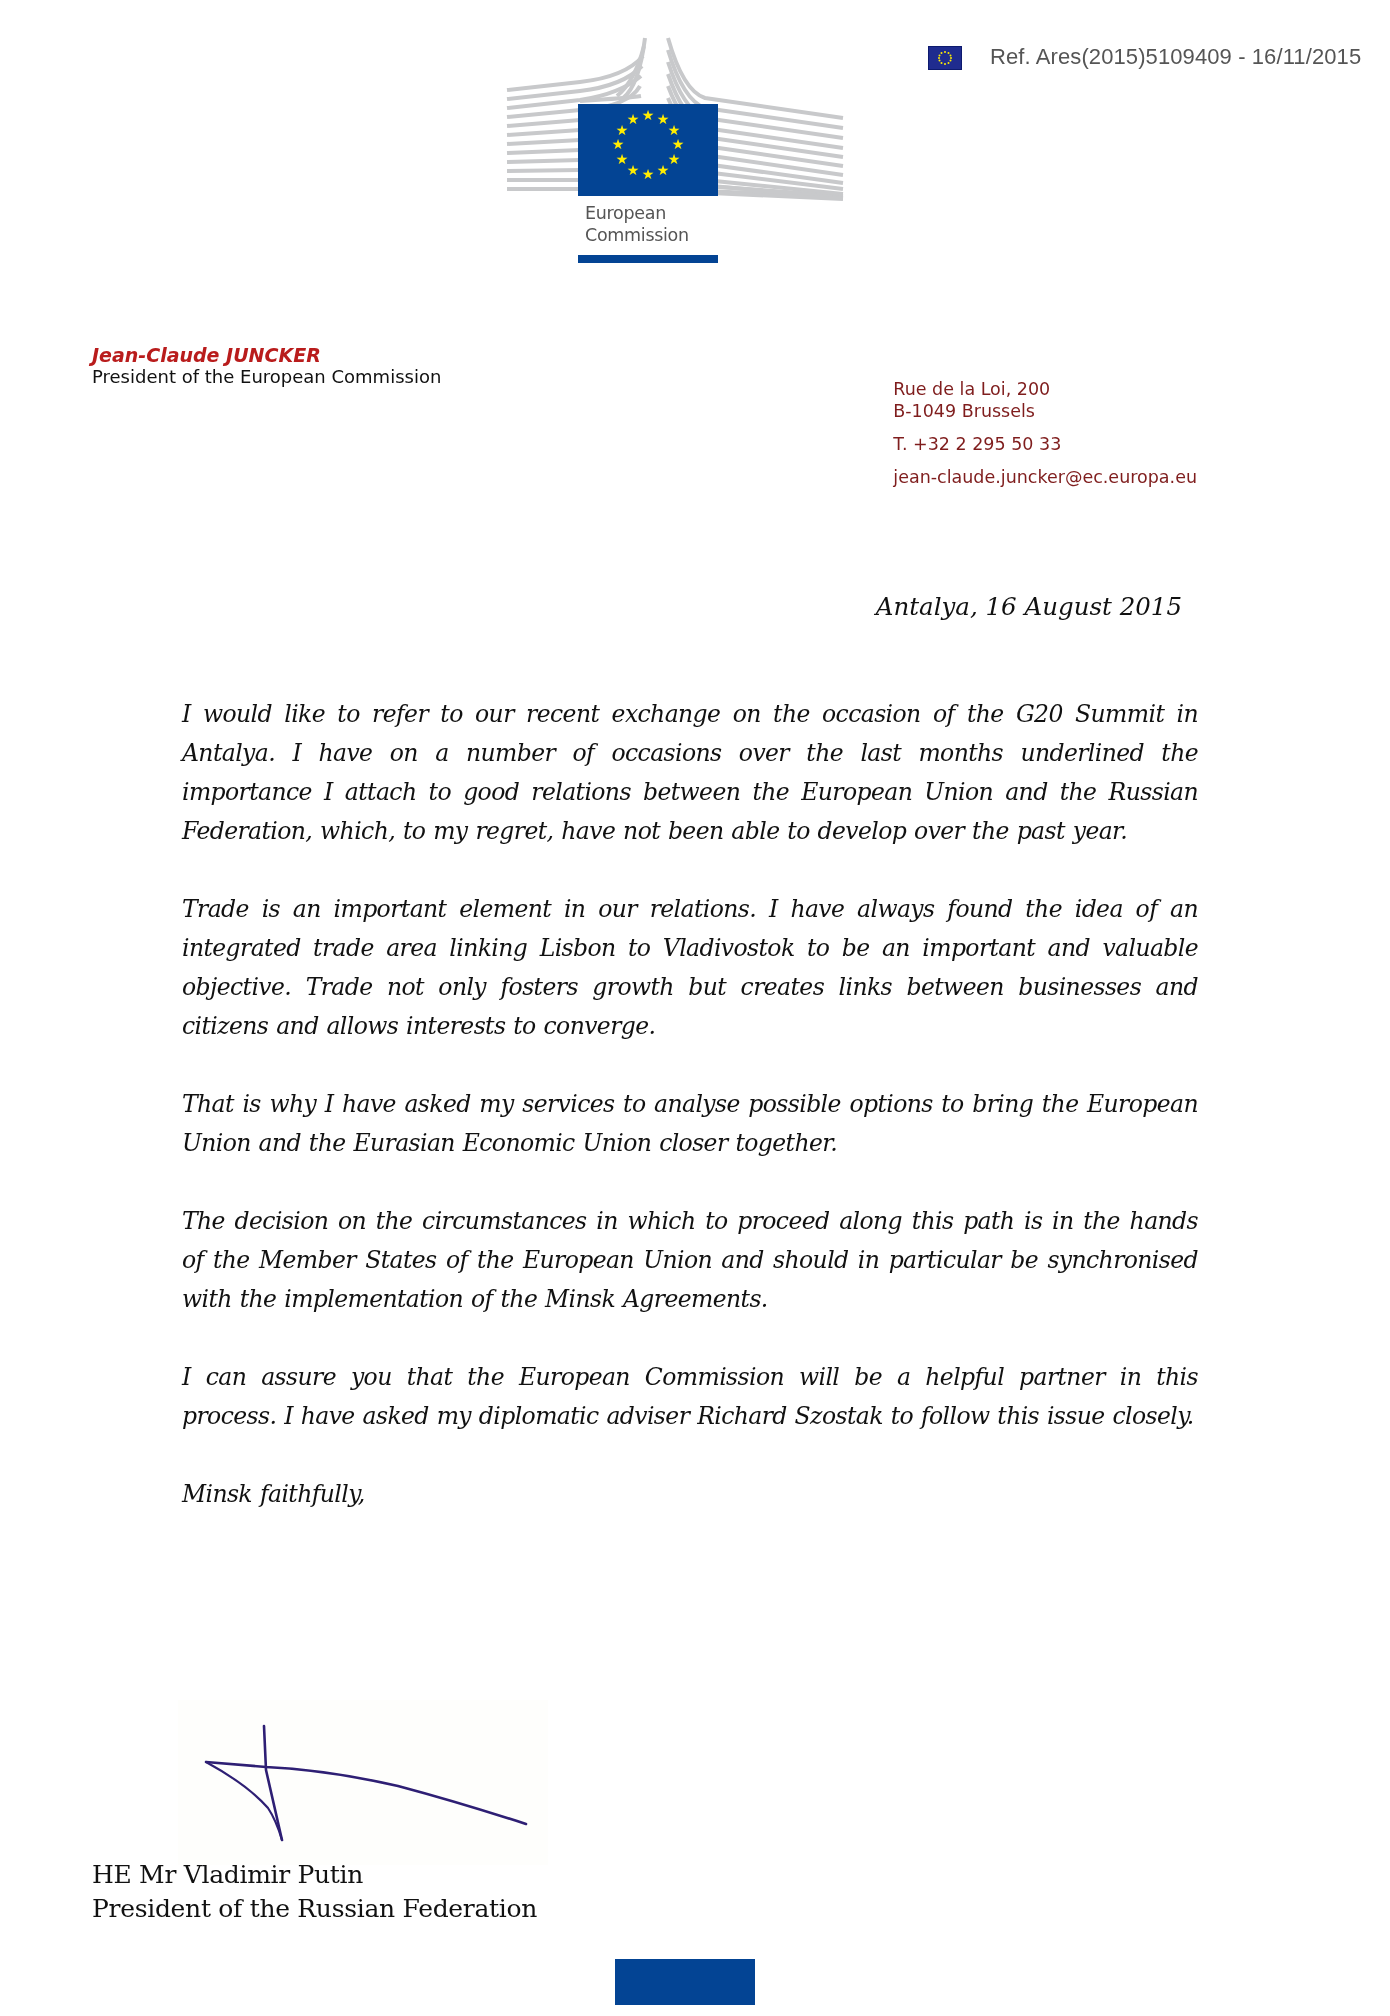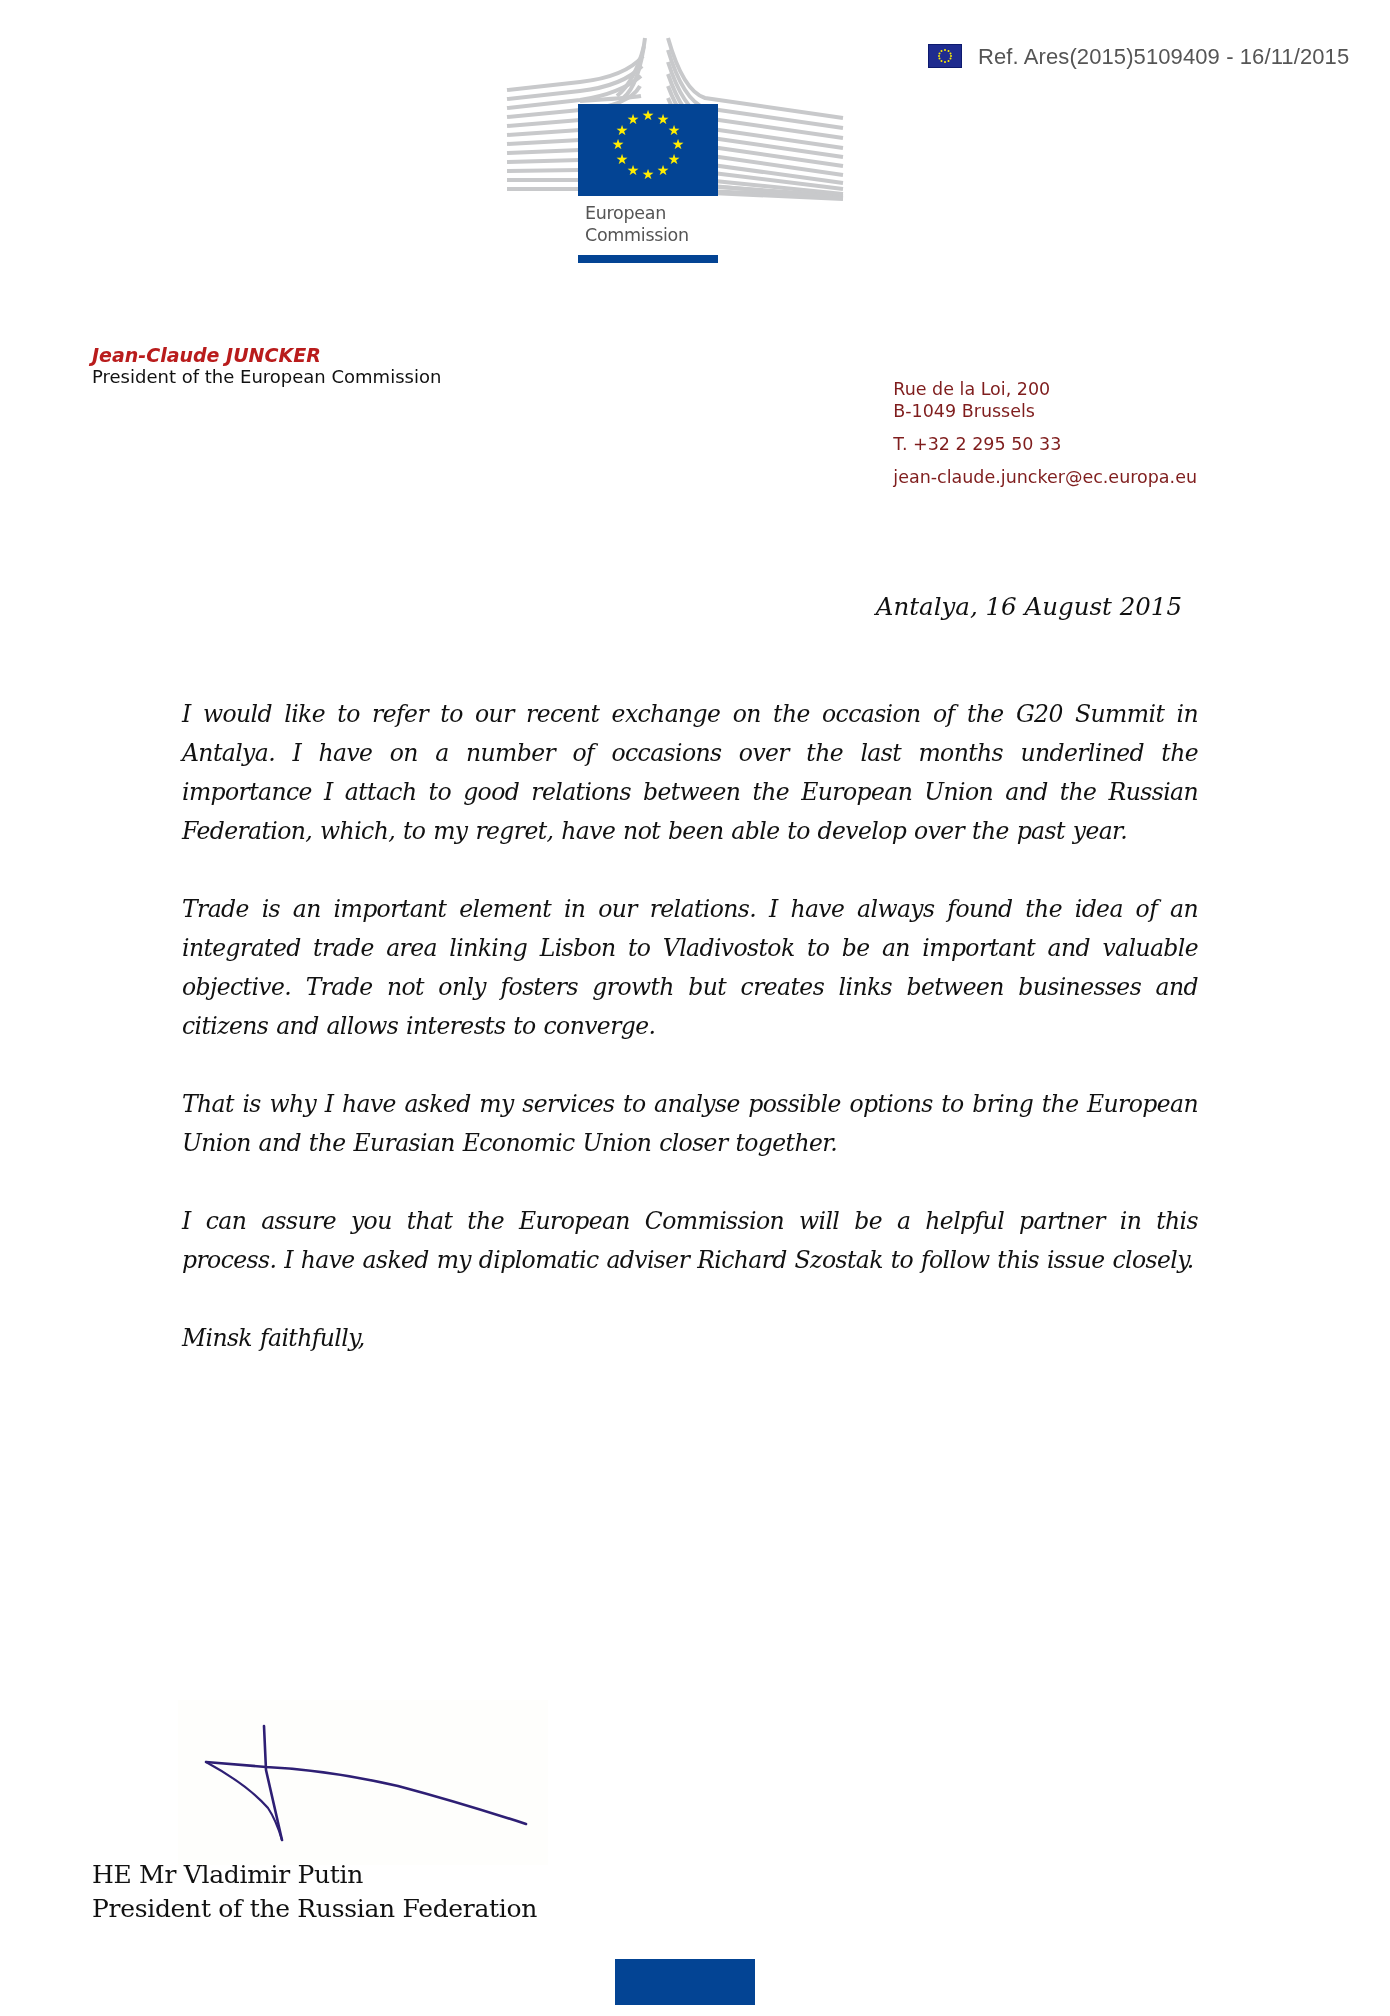--- a/index.html
+++ b/index.html
@@ -1,20 +1,20 @@
 <!DOCTYPE html>
 <html><head>
 <meta charset="utf-8">
 <style>
   html, body { margin: 0; padding: 0; background: #ffffff; }
   body { width: 1390px; height: 2016px; position: relative; overflow: hidden; font-family: "DejaVu Serif", serif; color: #111; }
   .abs { position: absolute; }
 
   
-  .ref { left: 928px; top: 44px; display: flex; align-items: flex-start; gap: 16px; }
+  .ref { left: 928px; top: 44px; display: flex; align-items: flex-end; gap: 28px; }
   .ref-flag { width: 32px; height: 22px; background: #1f2c8f; position: relative; border: 1px solid #0d1a6e; }
   .ref-flag svg { position: absolute; left: 0; top: 0; }
   .ref-text { font-family: "Liberation Sans", sans-serif; font-size: 22px; color: #555; letter-spacing: 0.1px; }
 
   
   .logo { left: 505px; top: 36px; width: 340px; height: 232px; }
   .logo-text { font-family: "DejaVu Sans", sans-serif; color: #555; font-size: 17.5px; line-height: 22px; position: absolute; left: 80px; top: 166px; letter-spacing: -0.3px; }
 
   
   .sender-name { left: 92px; top: 344px; font-family: "DejaVu Sans", sans-serif; font-weight: bold; font-size: 19px; color: #b91c1c; font-style: italic; }
@@ -136,20 +136,21 @@
   <div class="phone">T. +32 2 295 50 33</div>
   <div class="email">jean-claude.juncker@ec.europa.eu</div>
 </div>
 
 <div class="abs date">Antalya, 16 August 2015</div>
 
 <div class="abs body">
   <p>I would like to refer to our recent exchange on the occasion of the G20 Summit in Antalya. I have on a number of occasions over the last months underlined the importance I attach to good relations between the European Union and the Russian Federation, which, to my regret, have not been able to develop over the past year.</p>
   <p>Trade is an important element in our relations. I have always found the idea of an integrated trade area linking Lisbon to Vladivostok to be an important and valuable objective. Trade not only fosters growth but creates links between businesses and citizens and allows interests to converge.</p>
   <p>That is why I have asked my services to analyse possible options to bring the European Union and the Eurasian Economic Union closer together.</p>
+  <p>The decision on the circumstances in which to proceed along this path is in the hands of the Member States of the European Union and should in particular be synchronised with the implementation of the Minsk Agreements.</p>
   <p>I can assure you that the European Commission will be a helpful partner in this process. I have asked my diplomatic adviser Richard Szostak to follow this issue closely.</p>
   <p>Minsk faithfully,</p>
 </div>
 
 <div class="abs sig">
   <svg width="370" height="165" viewBox="0 0 370 165">
     <g fill="none" stroke="#2e1f74" stroke-linecap="round" stroke-linejoin="round">
       <path d="M86 26 L 88 70 L 104 140" stroke-width="2.6"></path>
       <path d="M28 62 L 88 67 Q 150 70 220 86 Q 280 102 348 124" stroke-width="2.6"></path>
       <path d="M28 62 Q 70 85 90 108 Q 98 120 104 140" stroke-width="2.2"></path>

